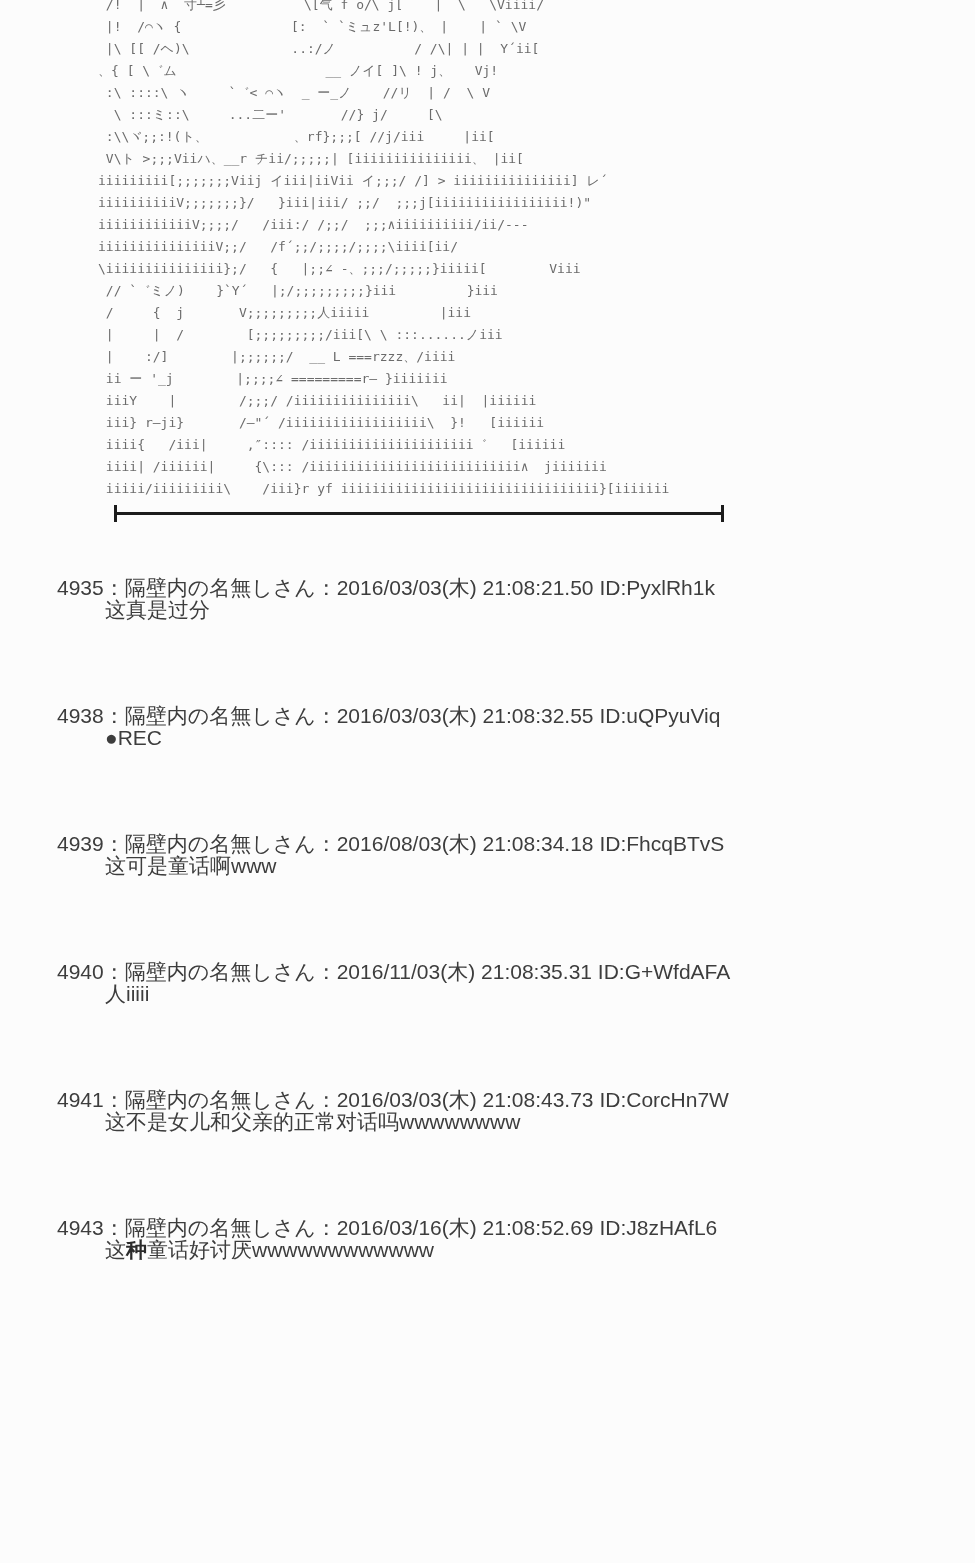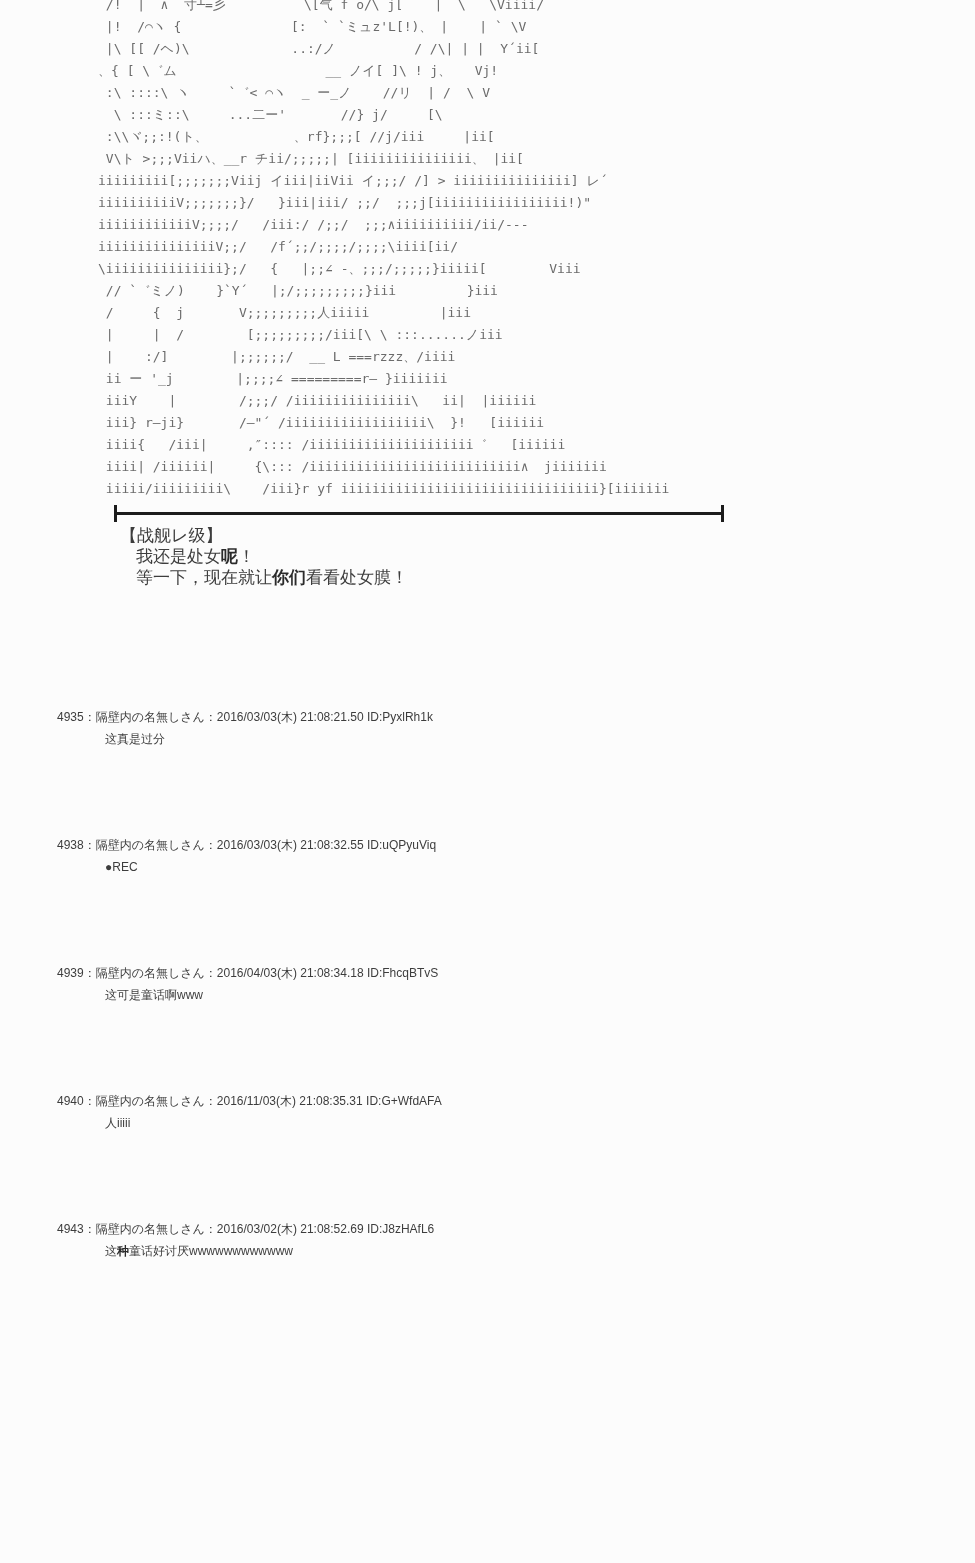--- a/index.html
+++ b/index.html
@@ -36,22 +36,22 @@
   .divider .tick.left { left: -1px; }
   .divider .tick.right { right: -1px; }
   .dialogue {
     font-size: 17px;
     line-height: 21px;
   }
   .dialogue .speaker { margin-left: 120px; }
   .dialogue .line { margin-left: 136px; }
   .dialogue b, .post b { font-weight: 700; color: #2b2b2b; }
   .posts {
-    margin-top: 118px;
-    font-size: 12px;
+    margin-top: 62px;
+    font-size: 21px;
   }
   .post { margin-bottom: 84px; }
   .post .post-header {
     margin-left: 57px;
     line-height: 22px;
     white-space: pre;
   }
   .post .post-body {
     margin-left: 105px;
     line-height: 22px;
@@ -84,51 +84,50 @@
  iii} r—ji}       /—"´ /iiiiiiiiiiiiiiiiii\  }!   [iiiiii
  iiii{   /iii|     ,″:::: /iiiiiiiiiiiiiiiiiiiii゛   [iiiiii
  iiii| /iiiiii|     {\::: /iiiiiiiiiiiiiiiiiiiiiiiiiii∧  jiiiiiii
  iiiii/iiiiiiiii\    /iii}r yf iiiiiiiiiiiiiiiiiiiiiiiiiiiiiiiii}[iiiiiii</pre>
 
   <div class="divider">
     <span class="tick left"></span>
     <span class="tick right"></span>
   </div>
 
-  <div class="dialogue">
-    <div class="speaker">【战舰レ级】</div>
-    <div class="line"><span>我还是处女</span><b>呢</b><span>！</span></div>
-    <div class="line"><span>等一下，现在就让</span><b>你们</b><span>看看处女膜！</span></div>
-  </div>
 
   <div class="posts">
 
     <div class="post">
       <div class="post-header">4935：隔壁内の名無しさん：2016/03/03(木) 21:08:21.50 ID:PyxlRh1k</div>
       <div class="post-body"><span>这真是过分</span><b></b><span></span></div>
     </div>
 
     <div class="post">
     </div>
 
     <div class="post">
       <div class="post-header">4938：隔壁内の名無しさん：2016/03/03(木) 21:08:32.55 ID:uQPyuViq</div>
       <div class="post-body"><span>●REC</span><b></b><span></span></div>
     </div>
 
     <div class="post">
-      <div class="post-header">4939：隔壁内の名無しさん：2016/04/03(木) 21:08:34.18 ID:FhcqBTvS</div>
+      <div class="post-header">4939：隔壁内の名無しさん：2016/08/03(木) 21:08:34.18 ID:FhcqBTvS</div>
       <div class="post-body"><span>这可是童话啊www</span><b></b><span></span></div>
     </div>
 
     <div class="post">
       <div class="post-header">4940：隔壁内の名無しさん：2016/11/03(木) 21:08:35.31 ID:G+WfdAFA</div>
       <div class="post-body"><span>人iiiii</span><b></b><span></span></div>
     </div>
 
+    <div class="post">
+      <div class="post-header">4941：隔壁内の名無しさん：2016/03/03(木) 21:08:43.73 ID:CorcHn7W</div>
+      <div class="post-body"><span>这不是女儿和父亲的正常对话吗wwwwwwww</span><b></b><span></span></div>
+    </div>
 
     <div class="post">
-      <div class="post-header">4943：隔壁内の名無しさん：2016/03/02(木) 21:08:52.69 ID:J8zHAfL6</div>
+      <div class="post-header">4943：隔壁内の名無しさん：2016/03/16(木) 21:08:52.69 ID:J8zHAfL6</div>
       <div class="post-body"><span>这</span><b>种</b><span>童话好讨厌wwwwwwwwwwww</span></div>
     </div>
 
   </div>
 </div>
 
 </body></html>

